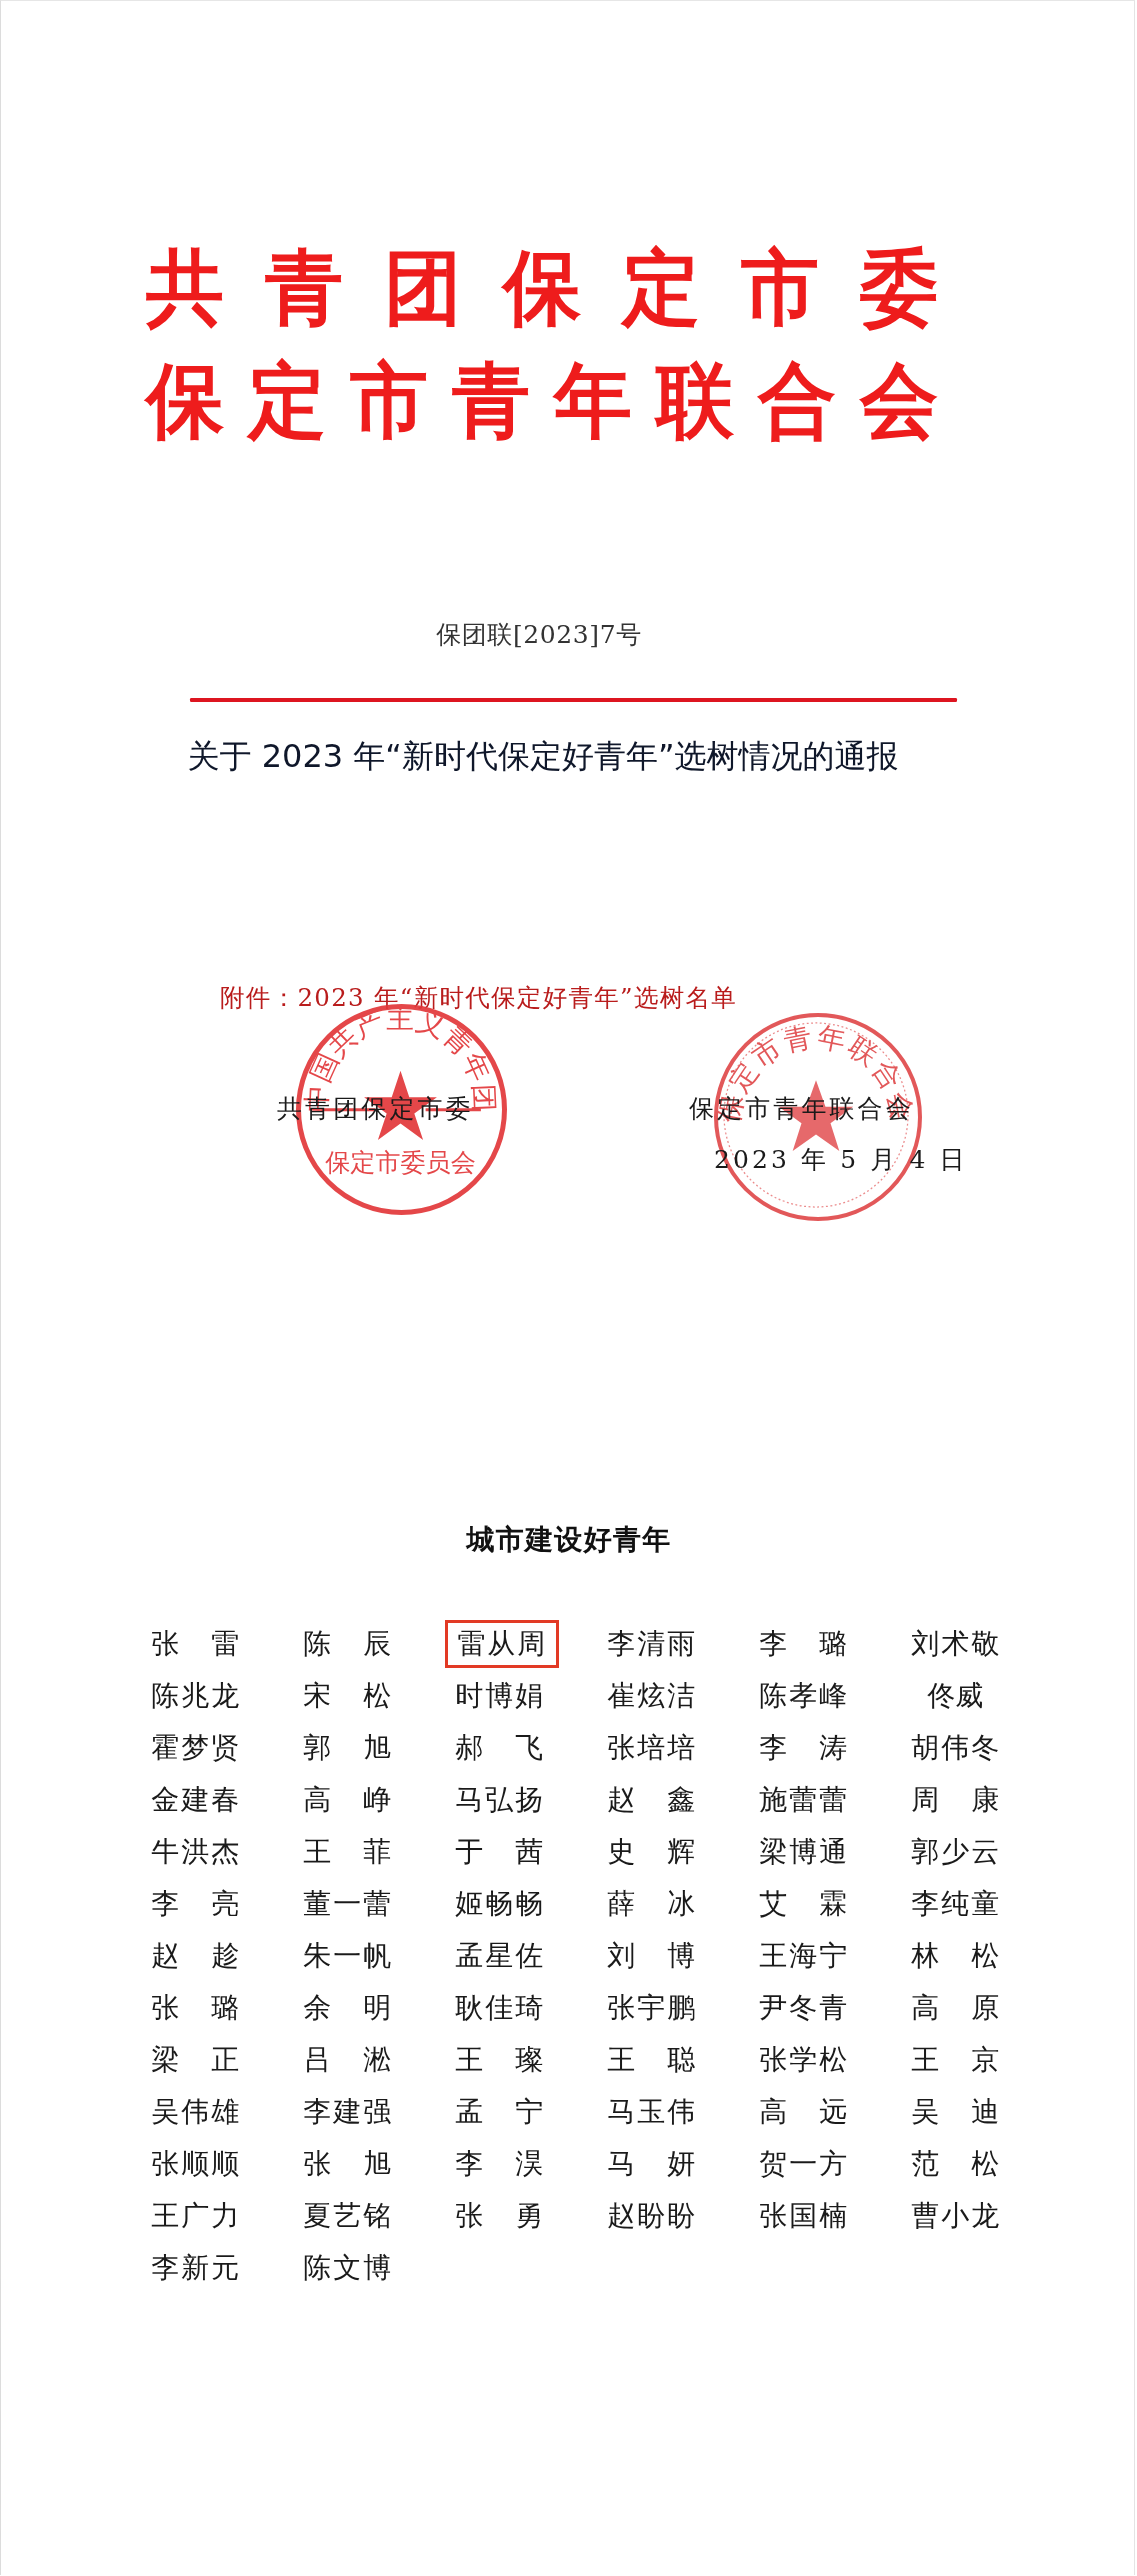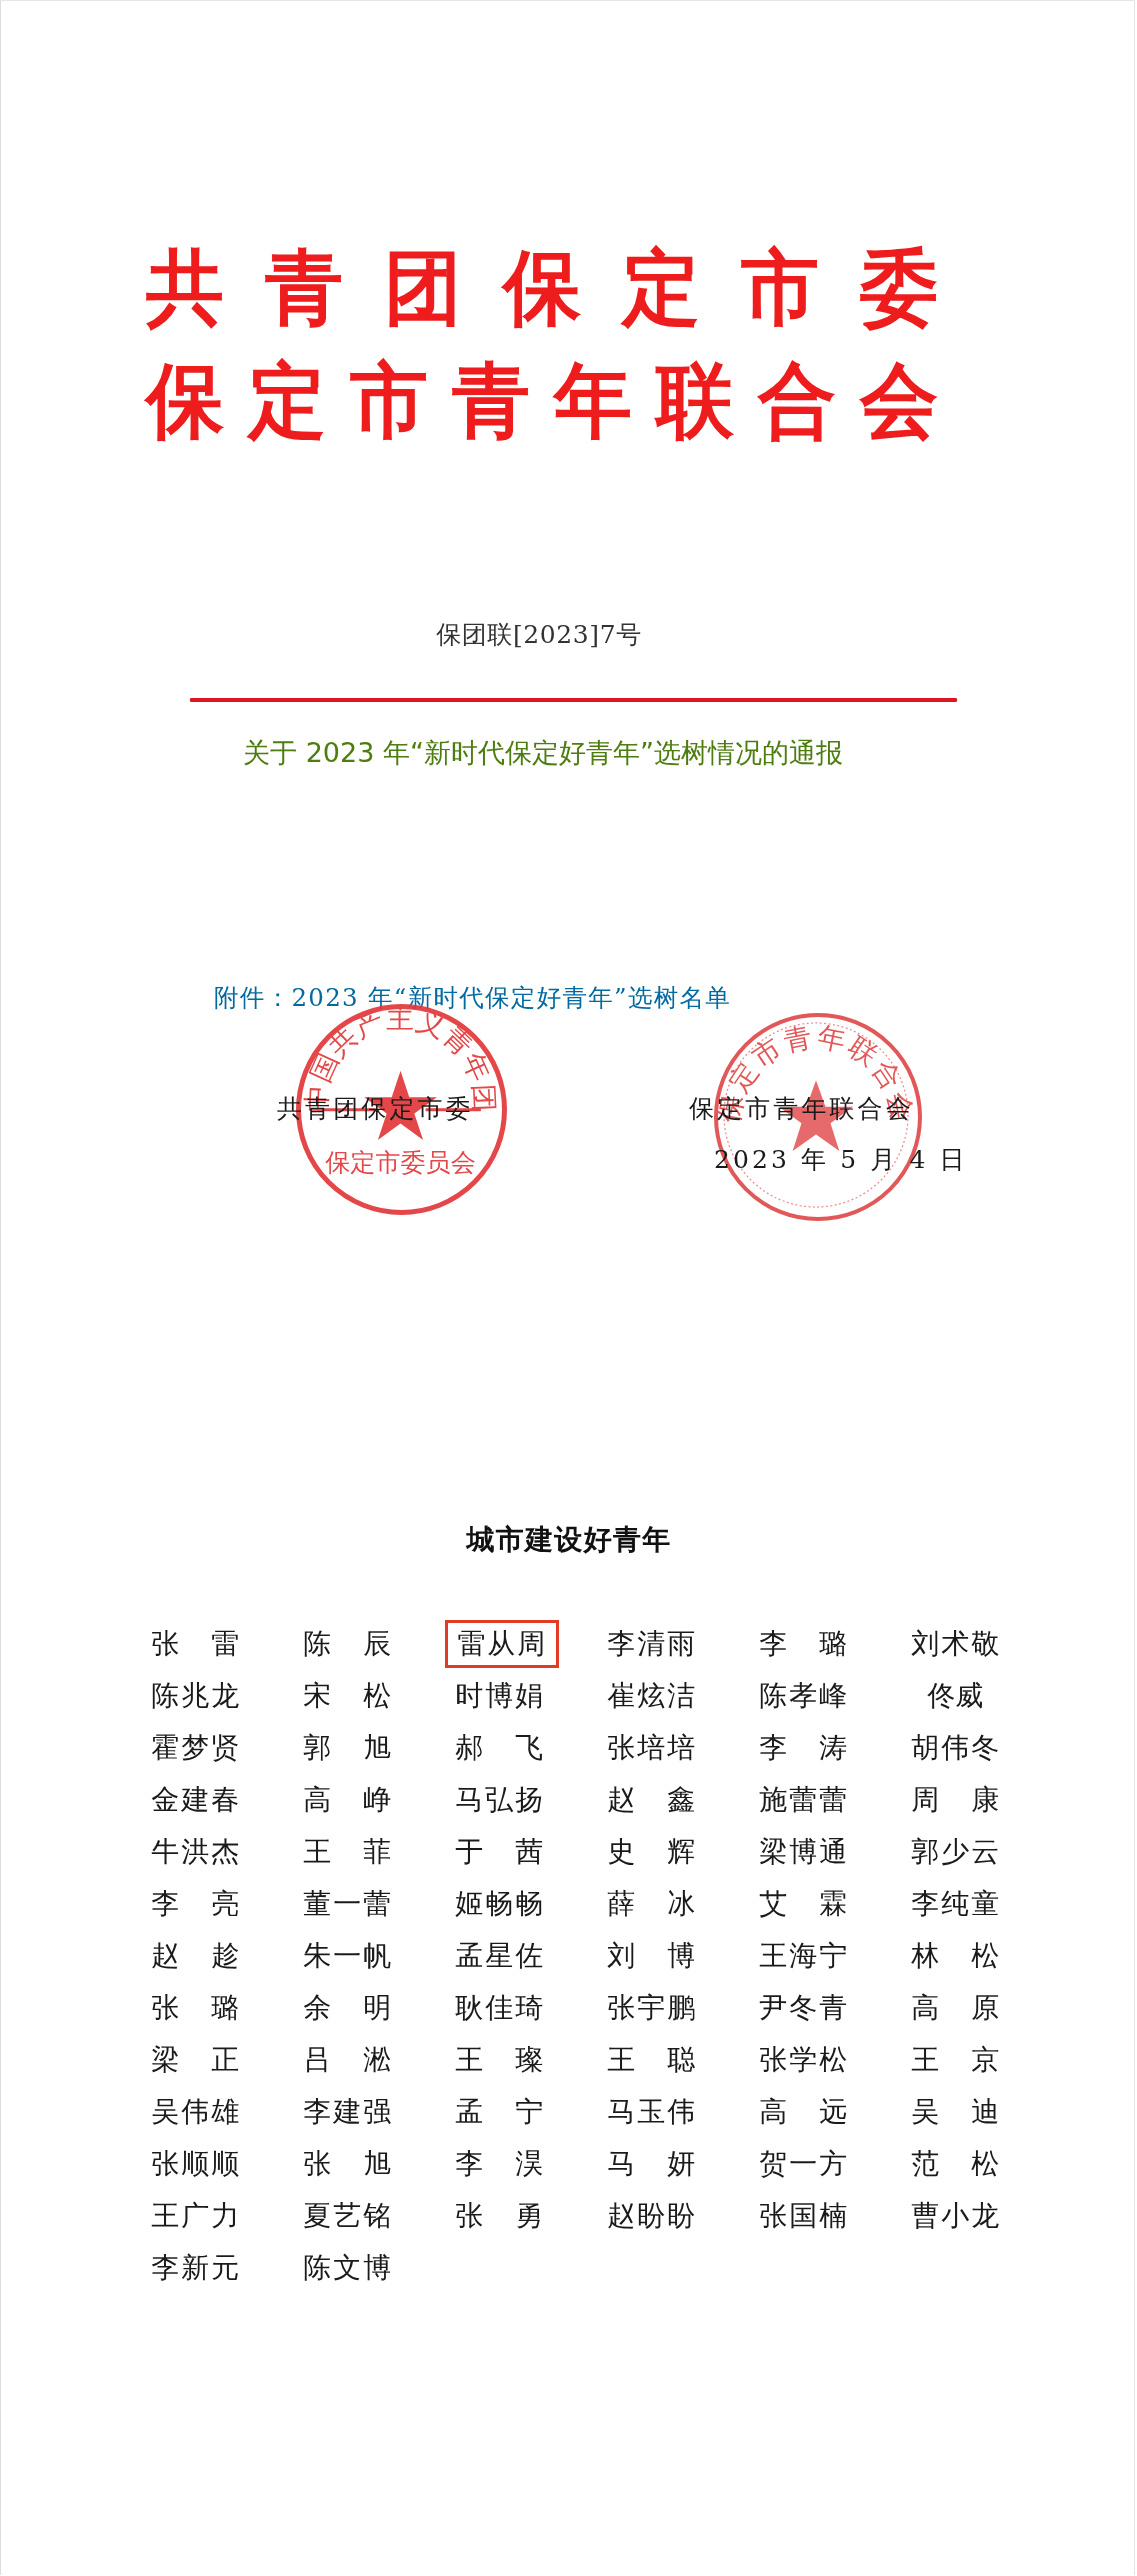--- a/index.html
+++ b/index.html
@@ -19,24 +19,24 @@
     font-family: "DejaVu Sans", sans-serif; transform: scaleY(1.05);
   }
   #mast1 { top: 247px; }
   #mast2 { top: 360px; }
   .doc-number {
     left: 0; width: 1078px; top: 618px; text-align: center; font-size: 25px; color: #333;
     font-family: "DejaVu Serif", "Liberation Serif", serif; letter-spacing: 0.6px;
   }
   .red-rule { left: 190px; top: 698px; width: 767px; height: 4.4px; background: #dd1520; border-radius: 1.3px; }
   .doc-title {
-    left: 0; width: 1086px; top: 735px; text-align: center; font-size: 27px; color: #4d7c0f;
+    left: 0; width: 1086px; top: 735px; text-align: center; font-size: 32px; color: #0f172a;
     font-family: "DejaVu Sans", sans-serif; letter-spacing: 0px;
   }
-  .attachment { left: 214px; top: 981px; font-size: 24.5px; color: #0369a1; font-family: "DejaVu Serif", serif; letter-spacing: 1.3px; }
+  .attachment { left: 220px; top: 981px; font-size: 24.5px; color: #b91c1c; font-family: "DejaVu Serif", serif; letter-spacing: 1.3px; }
   .seal { position: absolute; border-radius: 50%; border: 5.7px solid #e2383a; box-sizing: border-box; opacity: 0.92; }
   .seal svg { position: absolute; left: -5.7px; top: -5.7px; }
   #seal1 { left: 296px; top: 1004px; width: 211px; height: 211px; }
   #seal2 { left: 714px; top: 1013px; width: 208px; height: 208px; border-width: 4.4px; border-color: #e04a4c; }
   .sign-text { font-size: 25px; color: #1a1a1a; font-family: "DejaVu Serif", serif; letter-spacing: 3.1px; }
   .sig1 { left: 277px; top: 1092px; }
   .sig2 { left: 689px; top: 1092px; }
   .sig-date { left: 714px; top: 1143px; }
   .section-title {
     left: 0; width: 1138px; top: 1521px; text-align: center; font-size: 28px; font-weight: bold; color: #111;

